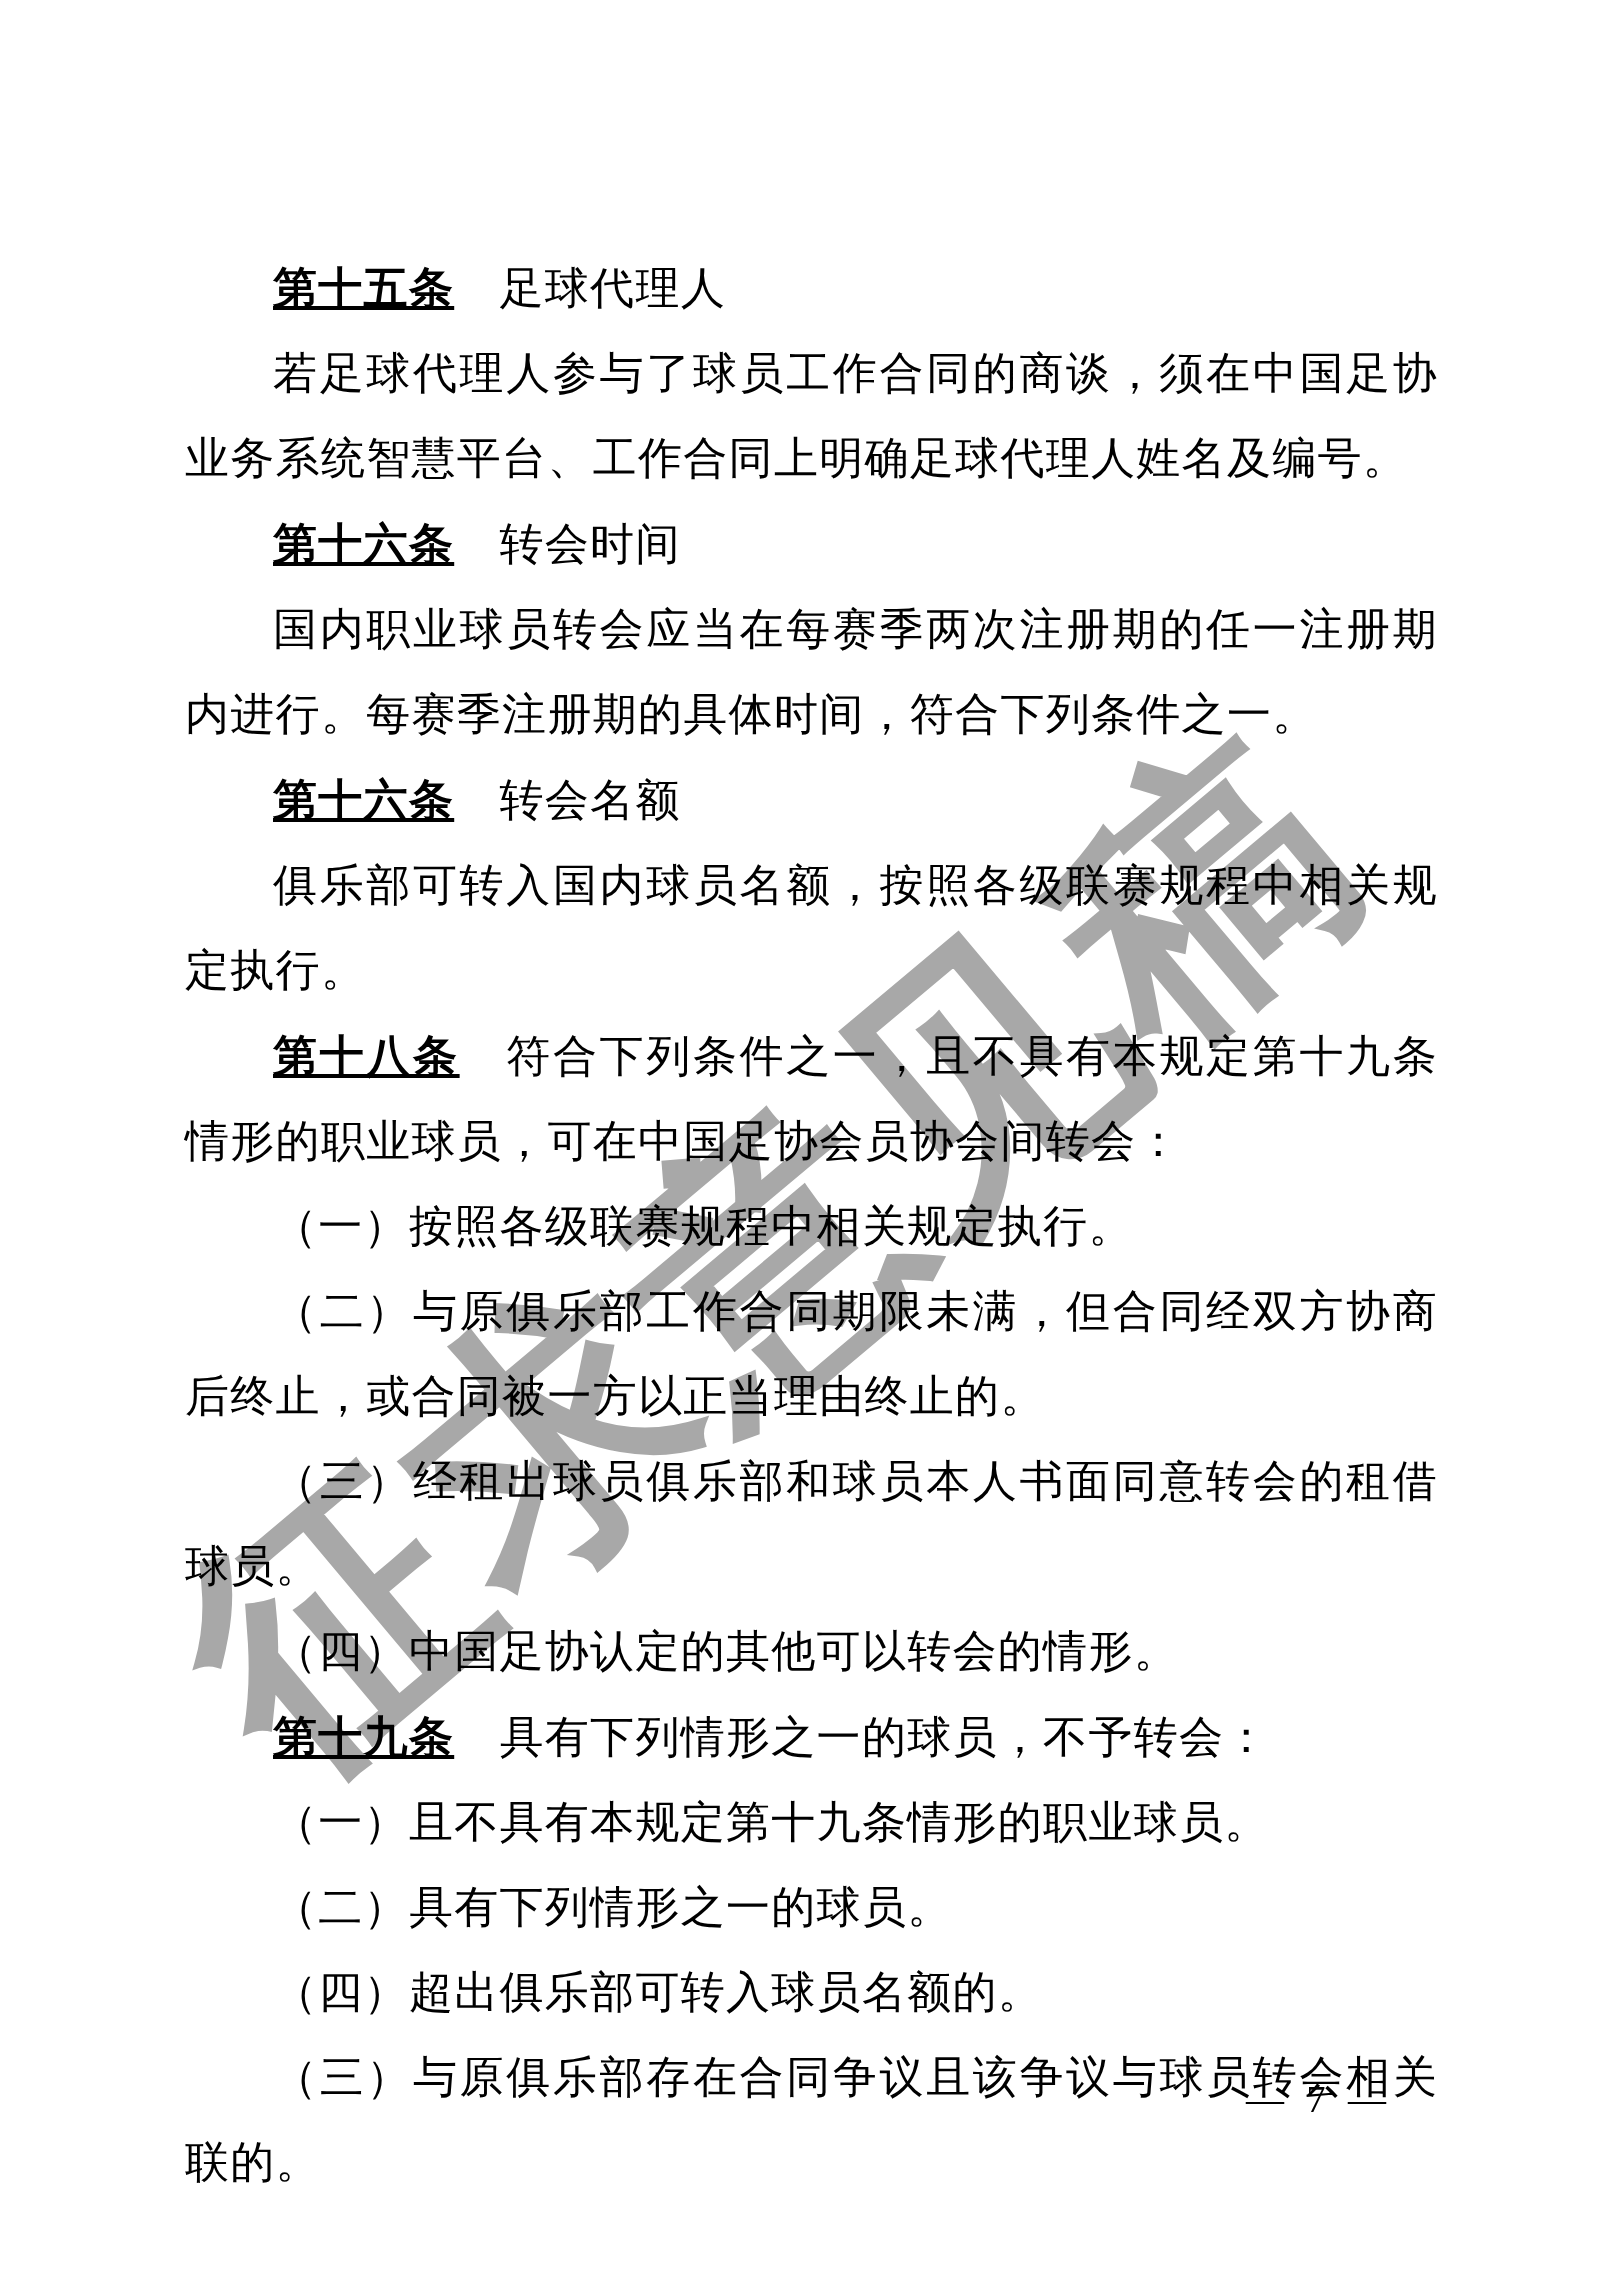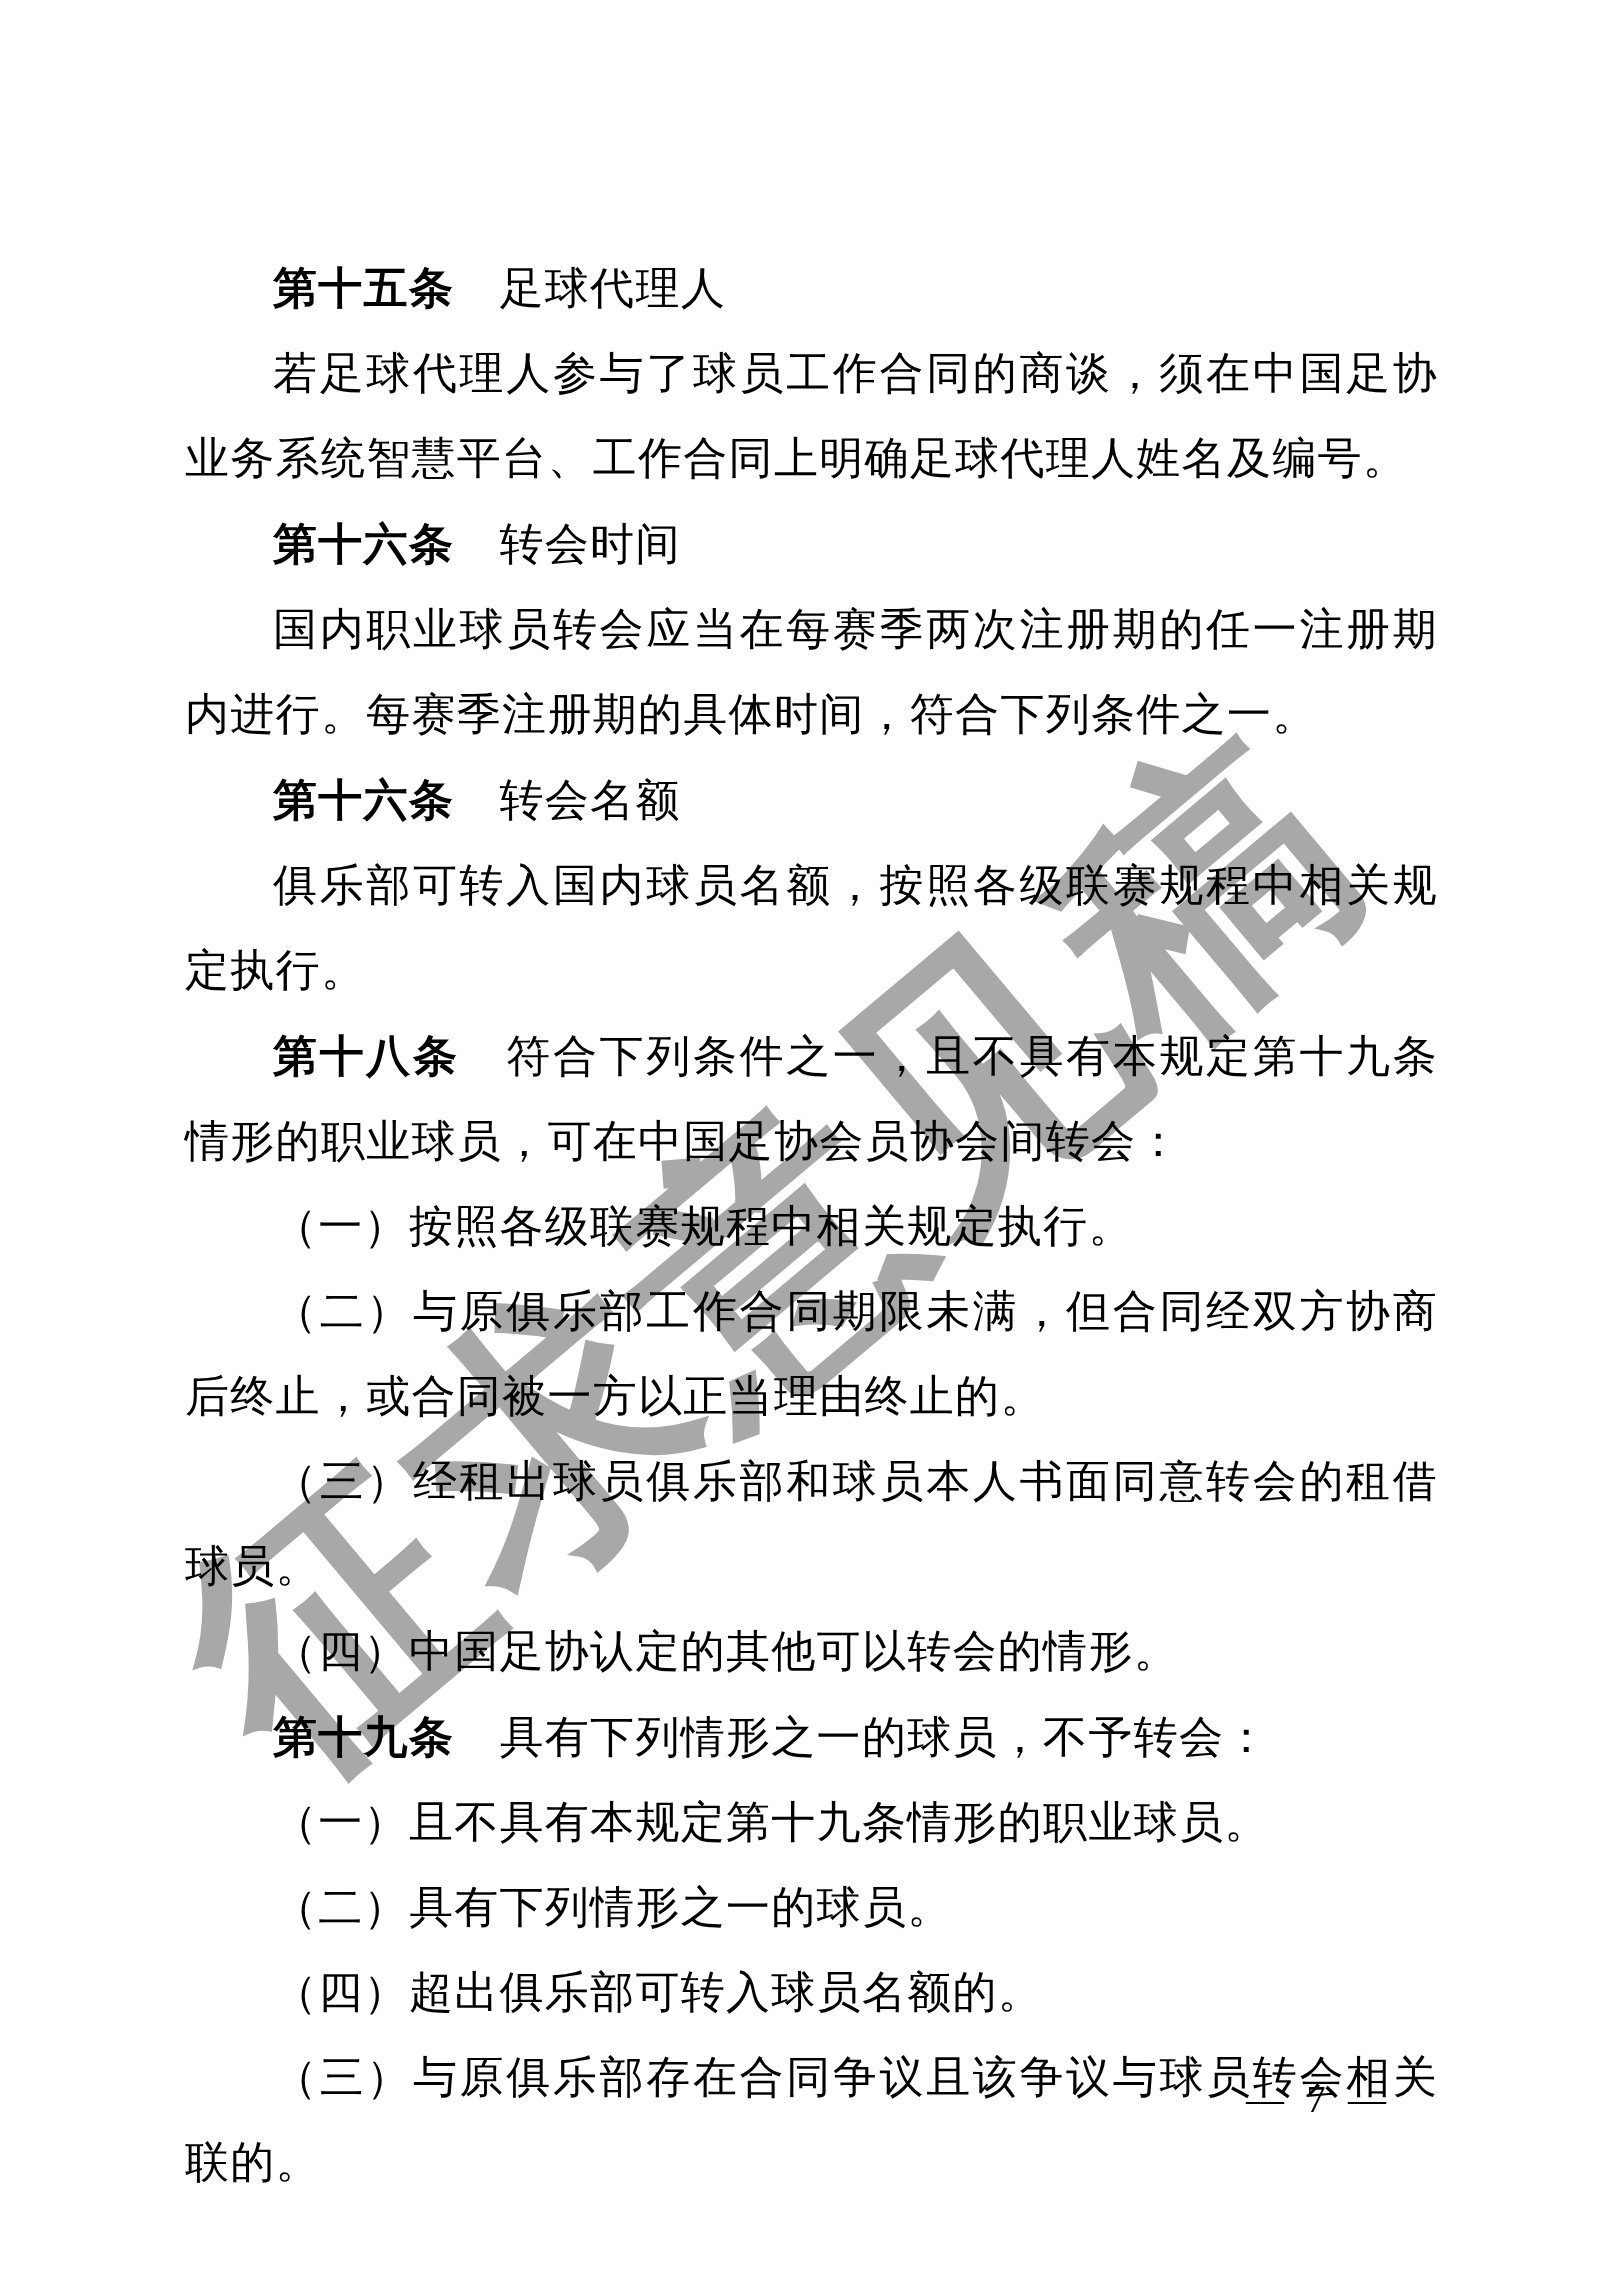--- a/index.html
+++ b/index.html
@@ -45,20 +45,21 @@
   }
   .content p {
     margin: 0;
     padding: 0;
     text-indent: 2em;
   }
   .content b.art {
     font-family: "DejaVu Sans", "Liberation Sans", sans-serif;
     font-weight: 700;
     font-style: normal;
+    text-decoration: underline;
   }
   .pagenum {
     position: absolute;
     top: 2077px;
     left: 1246px;
     z-index: 2;
     font-size: 38px;
     letter-spacing: 6.5px;
     white-space: nowrap;
     font-family: "Liberation Serif", "DejaVu Serif", serif;

